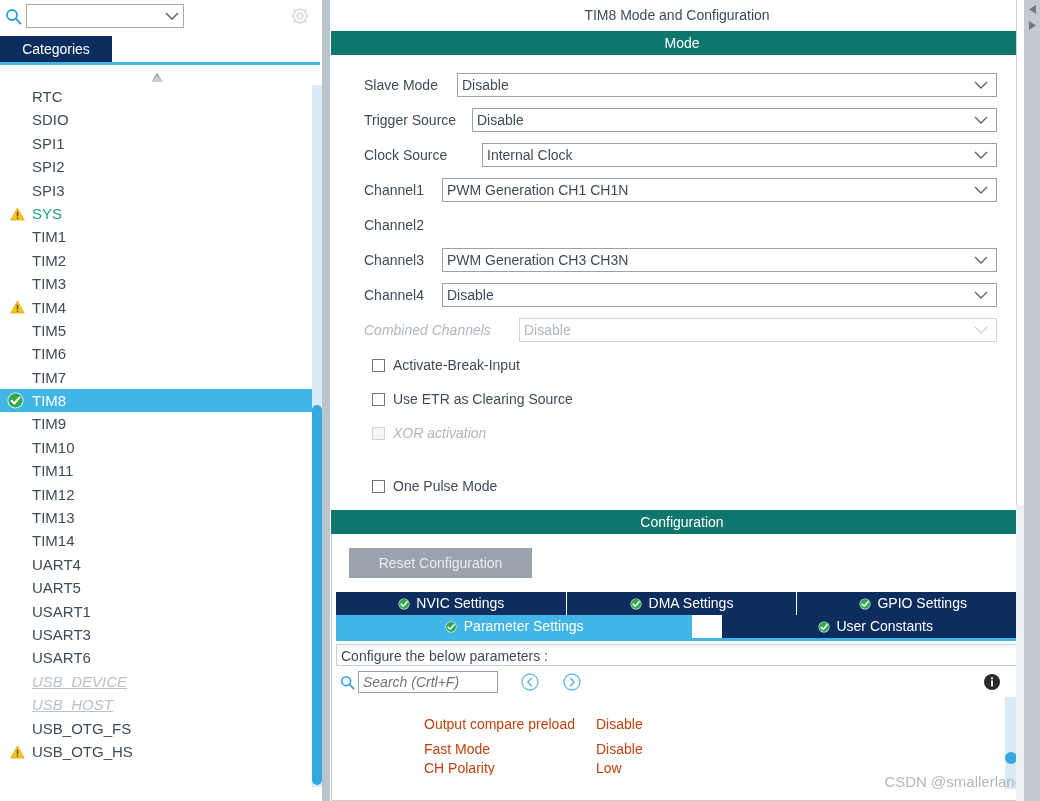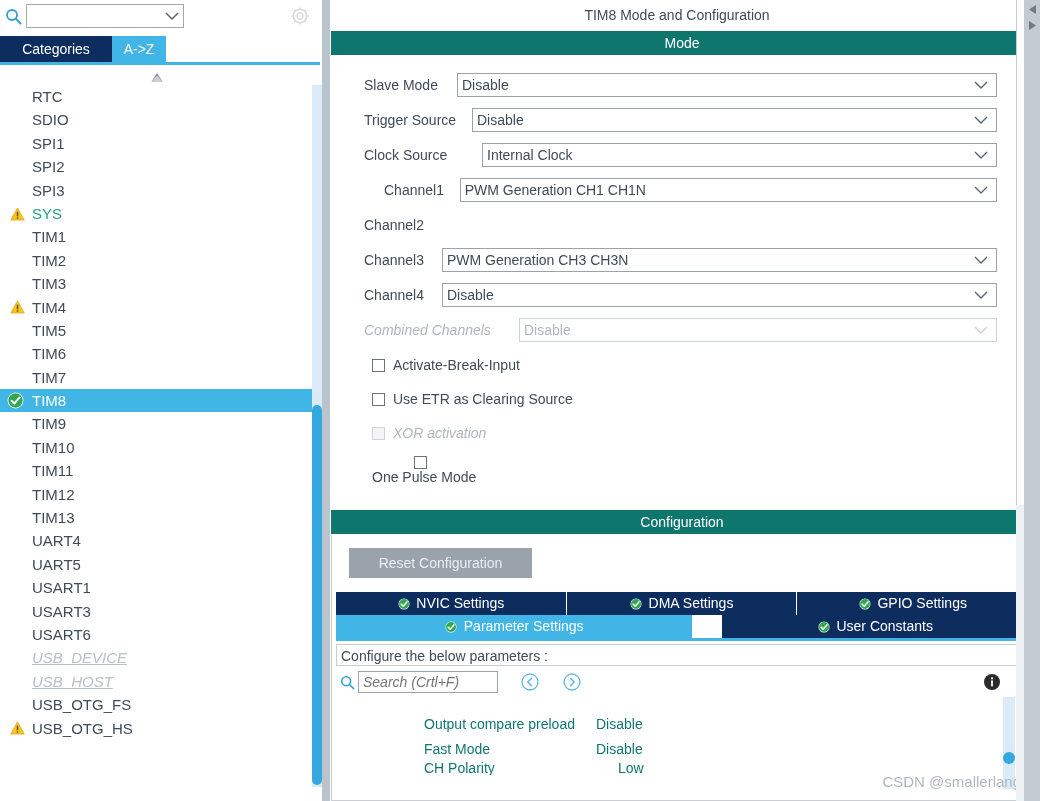--- a/index.html
+++ b/index.html
@@ -44,21 +44,21 @@
   .gear-icon {
     position: absolute; right: 18px; top: 4px;
     width: 24px; height: 24px;
     display: flex; align-items: center; justify-content: center;
     opacity: .55;
   }
 
   
   .cat-tabs {
     position: absolute; left: 0; top: 36px; width: 330px; height: 26px;
-    display: flex; align-items: flex-end;
+    display: flex; align-items: flex-start; flex-direction: column;
   }
   .tab-cat {
     width: 112px; height: 26px; line-height: 26px;
     background: #0d2d5e; color: #ffffff;
     font-size: 14px; text-align: center;
     cursor: default;
   }
   .tab-az {
     width: 54px; height: 26px; line-height: 26px;
     background: #41b6e6; color: #ffffff;
@@ -171,21 +171,21 @@
   }
   .cb-box.disabled { border-color: #cfd4d9; background: #f4f5f6; }
   .cb-label { font-size: 14px; color: #3f4b57; white-space: nowrap; }
   .cb-label.disabled { color: #b0b6bc; font-style: italic; }
 
   
   .config-bar { position: absolute; left: 0; top: 510px; }
   .config-body {
     position: absolute; left: 0; top: 534px; width: 702px; height: 267px;
     background: #ffffff; border-left: 1px solid #c8ced4;
-    border-right: 6px solid #3b82f6; border-bottom: 1px solid #c8ced4;
+    border-right: 4px solid #3b82f6; border-bottom: 1px solid #c8ced4;
   }
   .reset-btn {
     position: absolute; left: 17px; top: 14px;
     width: 183px; height: 30px; line-height: 30px;
     background: #9aa3ab; color: #e9eef2;
     font-size: 14px; text-align: center; border: none;
     font-family: "Liberation Sans", sans-serif;
     cursor: default;
   }
   .tab-row1 {
@@ -237,26 +237,26 @@
     width: 20px; height: 20px;
     display: flex; align-items: center; justify-content: center;
   }
 
   .param-table {
     position: absolute; left: 4px; top: 163px; width: 692px; height: 100px;
     overflow: hidden; background: #fff;
   }
   .prow {
     display: flex; height: 25px; align-items: center;
-    font-size: 14px; color: #0f766e;
+    font-size: 14px; color: #c2410c;
   }
   .prow .pname { width: 260px; padding-left: 88px; white-space: nowrap; }
   .prow .pval { width: 200px; white-space: nowrap; }
   .prow.clip-top { height: 14px; overflow: hidden; align-items: flex-end; }
-  .prow.clip-bottom { height: 14px; overflow: hidden; gap: 22px; }
+  .prow.clip-bottom { height: 14px; overflow: hidden; }
 
   .ptbl-track {
     position: absolute; right: 12px; top: 163px; width: 12px; height: 92px;
     background: #dbeaf7;
   }
   .ptbl-thumb {
     position: absolute; right: 12px; top: 218px; width: 12px; height: 12px;
     background: #35a8e0; border-radius: 50%;
   }
 
@@ -365,20 +365,21 @@
                 <circle cx="9" cy="9" r="8.4" fill="#ffffff"></circle>
                 <circle cx="9" cy="9" r="7.6" fill="#2fa84f"></circle>
                 <polyline points="4.9,9.3 7.7,12.2 13.2,5.9" fill="none" stroke="#ffffff" stroke-width="2.2" stroke-linecap="round" stroke-linejoin="round"></polyline>
               </svg>
             </span><span>TIM8</span></div>
           <div class="comp-item"><span>TIM9</span></div>
           <div class="comp-item"><span>TIM10</span></div>
           <div class="comp-item"><span>TIM11</span></div>
           <div class="comp-item"><span>TIM12</span></div>
           <div class="comp-item"><span>TIM13</span></div>
+          <div class="comp-item"><span>TIM14</span></div>
           <div class="comp-item"><span>UART4</span></div>
           <div class="comp-item"><span>UART5</span></div>
           <div class="comp-item"><span>USART1</span></div>
           <div class="comp-item"><span>USART3</span></div>
           <div class="comp-item"><span>USART6</span></div>
           <div class="comp-item disabled"><span>USB_DEVICE</span></div>
           <div class="comp-item disabled"><span>USB_HOST</span></div>
           <div class="comp-item"><span>USB_OTG_FS</span></div>
           <div class="comp-item"><span class="ico">
               <svg width="15" height="14" viewBox="0 0 16 15">
@@ -433,21 +434,21 @@
           <span class="val">Internal Clock</span>
           <span class="dd-arrow">
             <svg width="14" height="8" viewBox="0 0 14 8">
                 <polyline points="1,1 7,7 13,1" fill="none" stroke="#5a6672" stroke-width="1.4"></polyline>
               </svg>
           </span>
         </div>
       </div>
 
       <div class="field-row" style="top:123px; left:33px; width:633px;">
-        <span class="field-label" style="width:78px;margin-left:20px;">Channel1</span>
+        <span class="field-label" style="width:78px;">Channel1</span>
         <div class="dropdown" style="width:555px;">
           <span class="val">PWM Generation CH1 CH1N</span>
           <span class="dd-arrow">
             <svg width="14" height="8" viewBox="0 0 14 8">
                 <polyline points="1,1 7,7 13,1" fill="none" stroke="#5a6672" stroke-width="1.4"></polyline>
               </svg>
           </span>
         </div>
       </div>
 
@@ -496,21 +497,21 @@
         <span class="cb-label">Activate-Break-Input</span>
       </div>
       <div class="cb-row" style="top:334px; left:41px;">
         <span class="cb-box"></span>
         <span class="cb-label">Use ETR as Clearing Source</span>
       </div>
       <div class="cb-row" style="top:368px; left:41px;">
         <span class="cb-box disabled"></span>
         <span class="cb-label disabled">XOR activation</span>
       </div>
-      <div class="cb-row" style="top:401px; left:41px;flex-direction:column;">
+      <div class="cb-row" style="top:421px; left:41px;">
         <span class="cb-box"></span>
         <span class="cb-label">One Pulse Mode</span>
       </div>
     </div>
 
     <div class="section-bar config-bar">Configuration</div>
 
     <div class="config-body">
 
       <button class="reset-btn">Reset Configuration</button>

